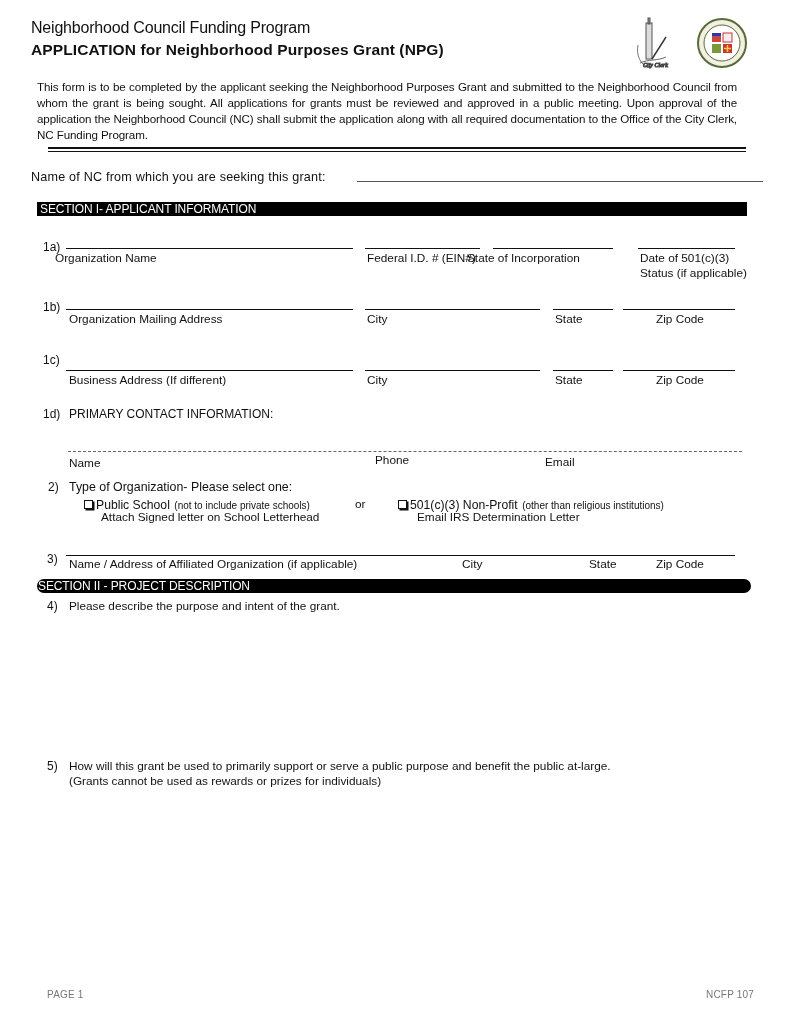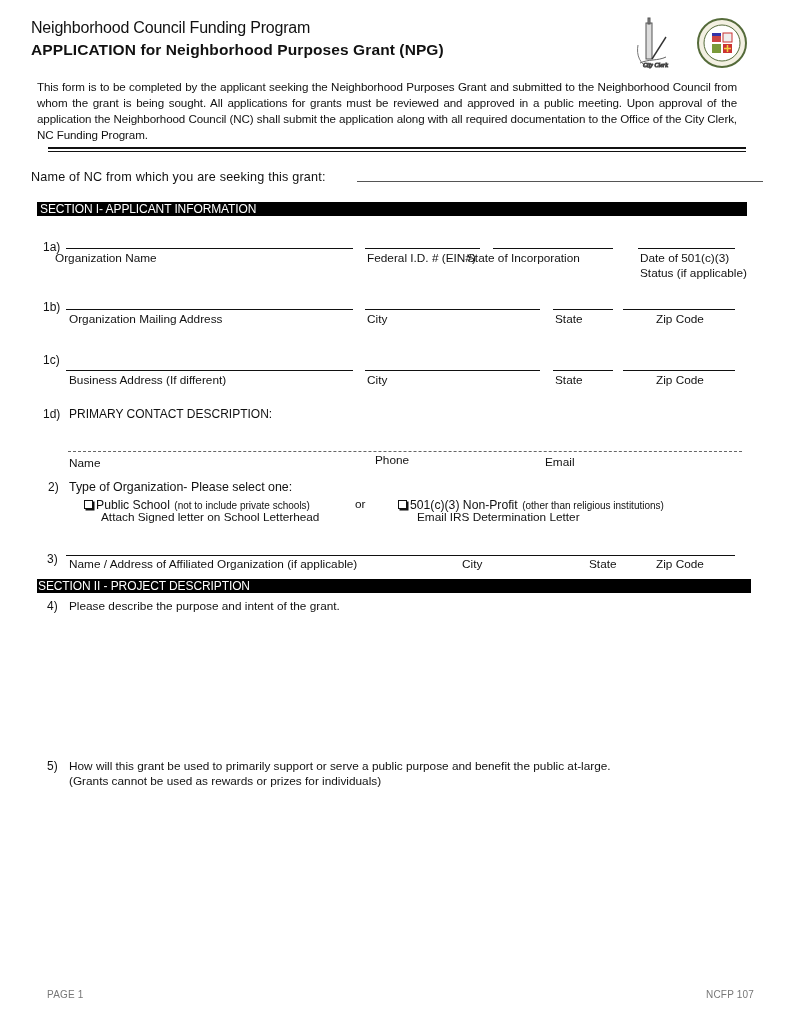--- a/index.html
+++ b/index.html
@@ -111,21 +111,21 @@
 <div class="hline" style="left:66px; top:370px; width:287px;"></div>
 <div class="hline" style="left:365px; top:370px; width:175px;"></div>
 <div class="hline" style="left:553px; top:370px; width:60px;"></div>
 <div class="hline" style="left:623px; top:370px; width:112px;"></div>
 <div class="abs lbl" style="left:69px; top:373px;">Business Address (If different)</div>
 <div class="abs lbl" style="left:367px; top:373px;">City</div>
 <div class="abs lbl" style="left:555px; top:373px;">State</div>
 <div class="abs lbl" style="left:656px; top:373px;">Zip Code</div>
 
 <div class="abs num" style="left:43px; top:407px;">1d)</div>
-<div class="abs lbl" style="left:69px; top:407px; font-size:12px;">PRIMARY CONTACT DESCRIPTION:</div>
+<div class="abs lbl" style="left:69px; top:407px; font-size:12px;">PRIMARY CONTACT INFORMATION:</div>
 <div class="hline dashed" style="left:68px; top:451px; width:674px;"></div>
 <div class="abs lbl" style="left:69px; top:456px;">Name</div>
 <div class="abs lbl" style="left:375px; top:453px;">Phone</div>
 <div class="abs lbl" style="left:545px; top:455px;">Email</div>
 
 <div class="abs num" style="left:48px; top:480px;">2)</div>
 <div class="abs lbl" style="left:69px; top:480px; font-size:12.4px;">Type of Organization- Please select one:</div>
 
 <div class="abs" style="left:84px; top:495px;">
   <span class="checkbox"></span><span class="lbl" style="font-size:12.2px;">Public School</span>
@@ -141,21 +141,21 @@
 </div>
 <div class="abs lbl" style="left:417px; top:510px;">Email IRS Determination Letter</div>
 
 <div class="abs num" style="left:47px; top:552px;">3)</div>
 <div class="hline" style="left:66px; top:555px; width:669px;"></div>
 <div class="abs lbl" style="left:69px; top:557px;">Name / Address of Affiliated Organization (if applicable)</div>
 <div class="abs lbl" style="left:462px; top:557px;">City</div>
 <div class="abs lbl" style="left:589px; top:557px;">State</div>
 <div class="abs lbl" style="left:656px; top:557px;">Zip Code</div>
 
-<div class="section-bar" style="top:579px; left:37px; width:714px; padding-left:1px;">SECTION II - PROJECT DESCRIPTION</div>
+<div class="section-bar" style="top:579px; left:37px; width:714px; padding-left:1px;border-radius:7px;">SECTION II - PROJECT DESCRIPTION</div>
 
 <div class="abs num" style="left:47px; top:599px;">4)</div>
 <div class="abs lbl" style="left:69px; top:599px;">Please describe the purpose and intent of the grant.</div>
 <div class="blank-area" style="top:618px; height:135px;"></div>
 
 <div class="abs num" style="left:47px; top:759px;">5)</div>
 <div class="abs lbl" style="left:69px; top:759px;">How will this grant be used to primarily support or serve a public purpose and benefit the public at-large.</div>
 <div class="abs lbl" style="left:69px; top:774px;">(Grants cannot be used as rewards or prizes for individuals)</div>
 <div class="blank-area" style="top:793px; height:175px;"></div>
 

